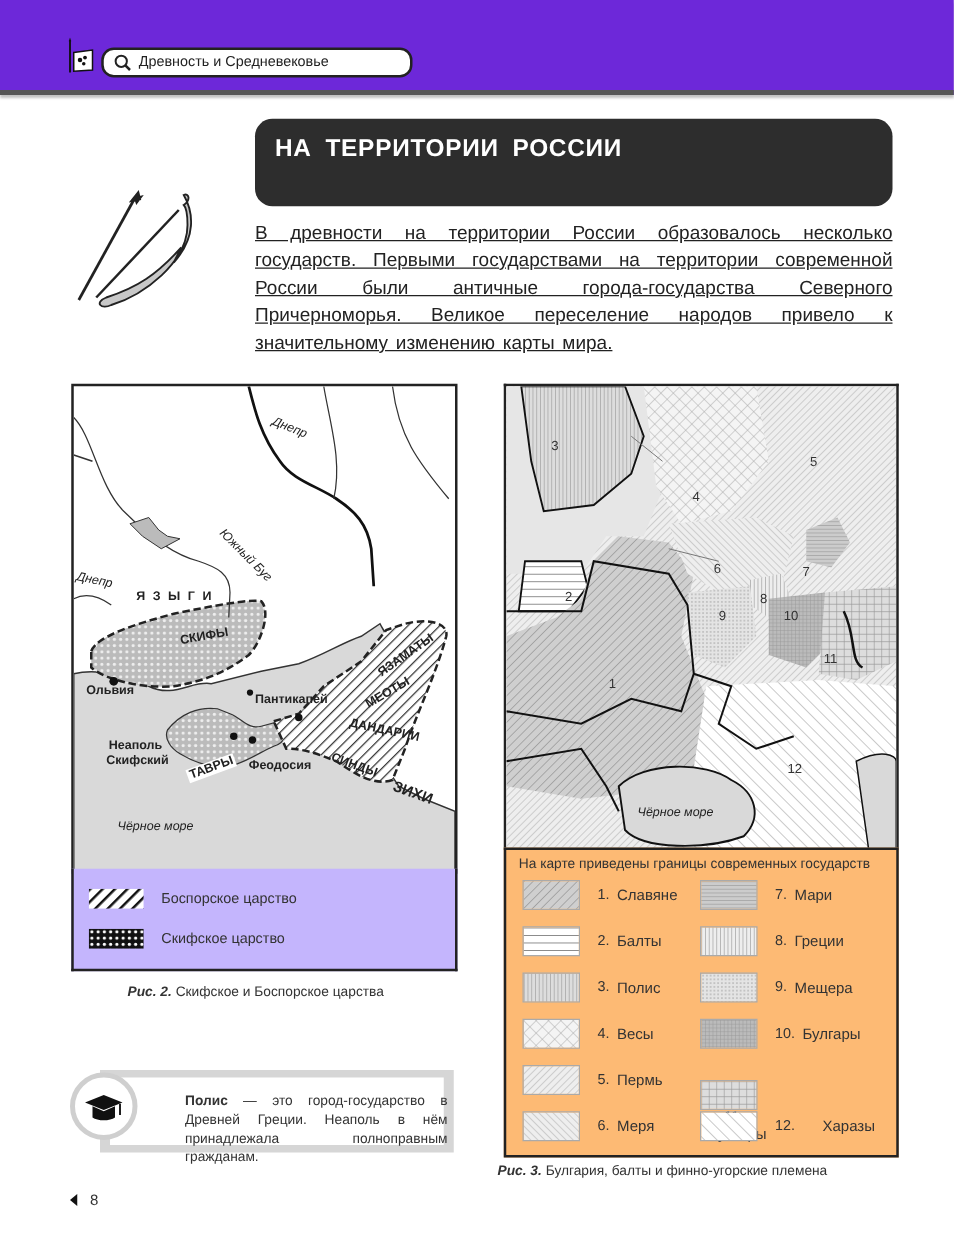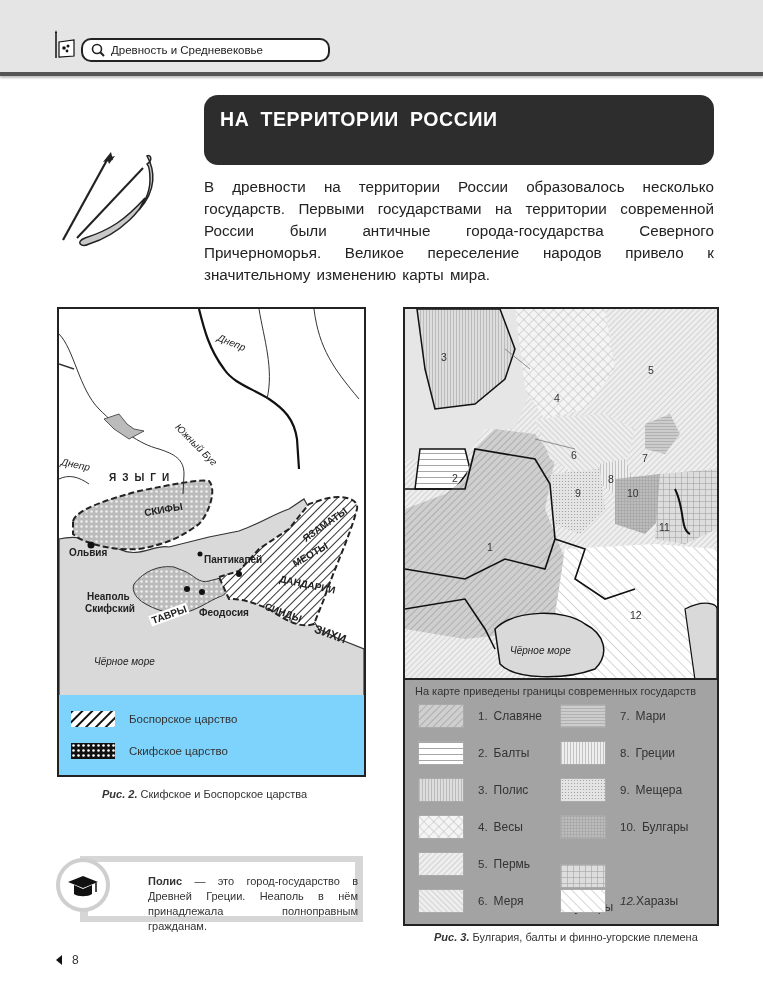--- a/index.html
+++ b/index.html
@@ -1,51 +1,51 @@
 <!DOCTYPE html>
 <html><head>
 <meta charset="utf-8">
 <style>
   html, body { margin:0; padding:0; }
   body { width:763px; height:1001px; background:#ffffff; position:relative; overflow:hidden;
          font-family:"Liberation Sans", sans-serif; color:#222; }
-  .topbar { position:absolute; left:0; top:0; width:763px; height:72px; background:#e5e5e5;
+  .topbar { position:absolute; left:0; top:0; width:763px; height:72px; background:#6d28d9;
             border-bottom:4px solid #555; box-shadow:0 2px 2px rgba(0,0,0,0.25); }
   .book-icon { position:absolute; left:53px; top:30px; width:24px; height:30px; }
   .search-pill { position:absolute; left:81px; top:38px; width:245px; height:20px; background:#fff;
                  border:2px solid #222; border-radius:10px; display:flex; align-items:center; }
   .search-pill .mag { width:14px; height:14px; margin-left:8px; margin-right:6px; }
   .search-pill .lbl { font-size:11.5px; color:#222; }
   .title-box { position:absolute; left:204px; top:95px; width:510px; height:70px; background:#2d2d2d;
                border-radius:14px; }
   .title-box .t { position:absolute; left:16px; top:12px; color:#fff; font-weight:bold; font-size:19.5px;
                   line-height:25px; letter-spacing:0.6px; word-spacing:5px; }
   .bow-icon { position:absolute; left:55px; top:150px; width:110px; height:100px; }
   .intro { position:absolute; left:204px; top:176px; width:510px; font-size:15.2px; line-height:22px;
-           text-align:justify; color:#222; word-spacing:2px; }
+           text-align:justify; color:#222; word-spacing:2px;text-decoration:underline; }
   .map-left { position:absolute; left:57px; top:307px; width:305px; height:388px; border:2px solid #222;
               background:#fff; overflow:hidden; }
   .legend-left { position:absolute; left:57px; top:695px; width:305px; height:80px; border:2px solid #222;
-                 border-top:none; background:#7dd3fc; }
+                 border-top:none; background:#c4b5fd; }
   .legend-left .row { position:absolute; left:12px; display:flex; align-items:center; }
   .legend-left .sw { width:44px; height:16px; margin-right:14px; }
   .legend-left .tx { font-size:11.5px; color:#333; }
   .caption { position:absolute; font-size:11px; color:#333; }
   .caption b { font-style:italic; }
   .info-box { position:absolute; left:80px; top:856px; width:283px; height:66px; background:#d6d6d6; }
   .info-inner { position:absolute; left:8px; top:6px; right:8px; bottom:6px; background:#fff; }
   .info-text { position:absolute; left:60px; top:12px; width:210px; font-size:11px; line-height:15px;
                color:#333; text-align:justify; }
   .cap-circle { position:absolute; left:56px; top:858px; width:46px; height:46px; border-radius:50%;
                 background:#fff; border:4px solid #cfcfcf; }
   .page-num { position:absolute; left:56px; top:953px; font-size:12px; color:#333; display:flex; align-items:center; gap:10px; }
   .map-right { position:absolute; left:403px; top:307px; width:312px; height:371px; border:2px solid #222;
                border-bottom:none; background:#fff; overflow:hidden; }
   .legend-right { position:absolute; left:403px; top:678px; width:312px; height:244px; border:2px solid #222;
-                  background:#a3a3a3; }
+                  background:#fdba74; }
   .legend-right .note { position:absolute; left:10px; top:5px; font-size:11px; color:#333; }
   .leg-item { position:absolute; display:flex; align-items:center; }
   .leg-item .sw { width:46px; height:24px; margin-right:14px; border:1px solid #aaa; box-sizing:border-box; }
   .leg-item .tx { font-size:12px; color:#333; }
   .mlabel { position:absolute; font-size:10px; font-weight:bold; color:#222; }
   .mlabel.it { font-style:italic; font-weight:normal; }
   .num { position:absolute; font-size:10.5px; color:#333; }
 </style>
 </head>
 <body>
@@ -351,21 +351,21 @@
         <svg class="sw" width="46" height="24">
           <rect width="46" height="24" fill="url(#p-bulg11)"></rect>
         </svg>
         <span style="font-size: 11.5px; margin-right: 6px; color: rgb(51, 51, 51);">11.</span>
         <span class="tx">Булгары</span>
       </div>
       <div class="leg-item" style="left: 155px; top: 209px;">
         <svg class="sw" width="46" height="24">
           <rect width="46" height="24" fill="url(#p-haz)"></rect>
         </svg>
-        <span style="font-size: 11.5px; margin-right: 0; color: rgb(51, 51, 51); font-style: italic;">12.</span>
+        <span style="font-size: 11.5px; margin-right: 22px; color: rgb(51, 51, 51);">12.</span>
         <span class="tx">Харазы</span>
       </div>
     </div>
 </div>
-<div class="caption" style="left:434px;top:931px">
+<div class="caption" style="left:398px;top:931px">
   <b>Рис. 3.</b>
   <span>Булгария, балты и финно-угорские племена</span>
 </div>
 
 </body></html>

